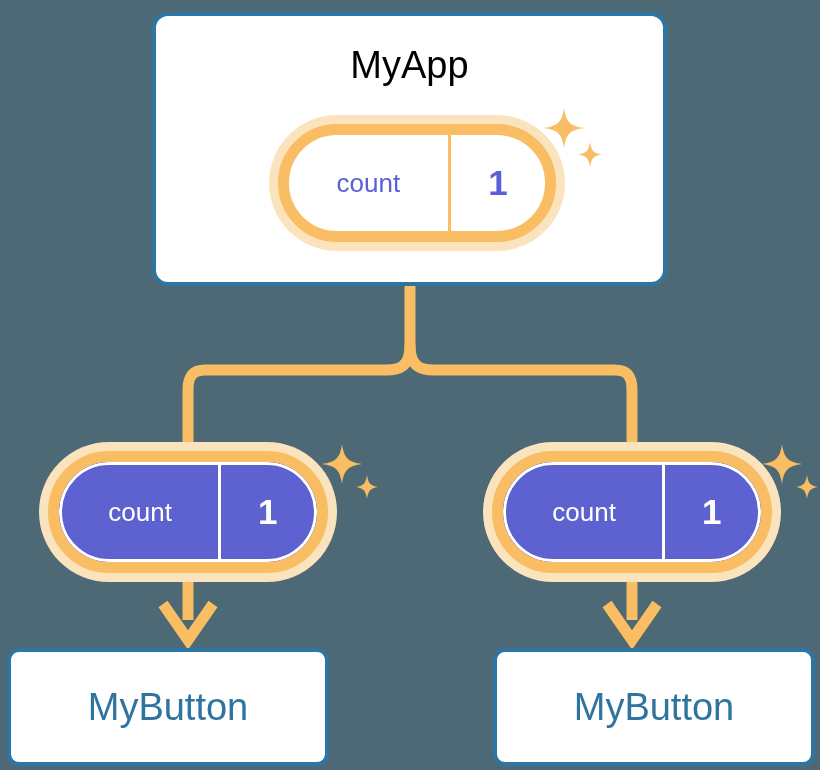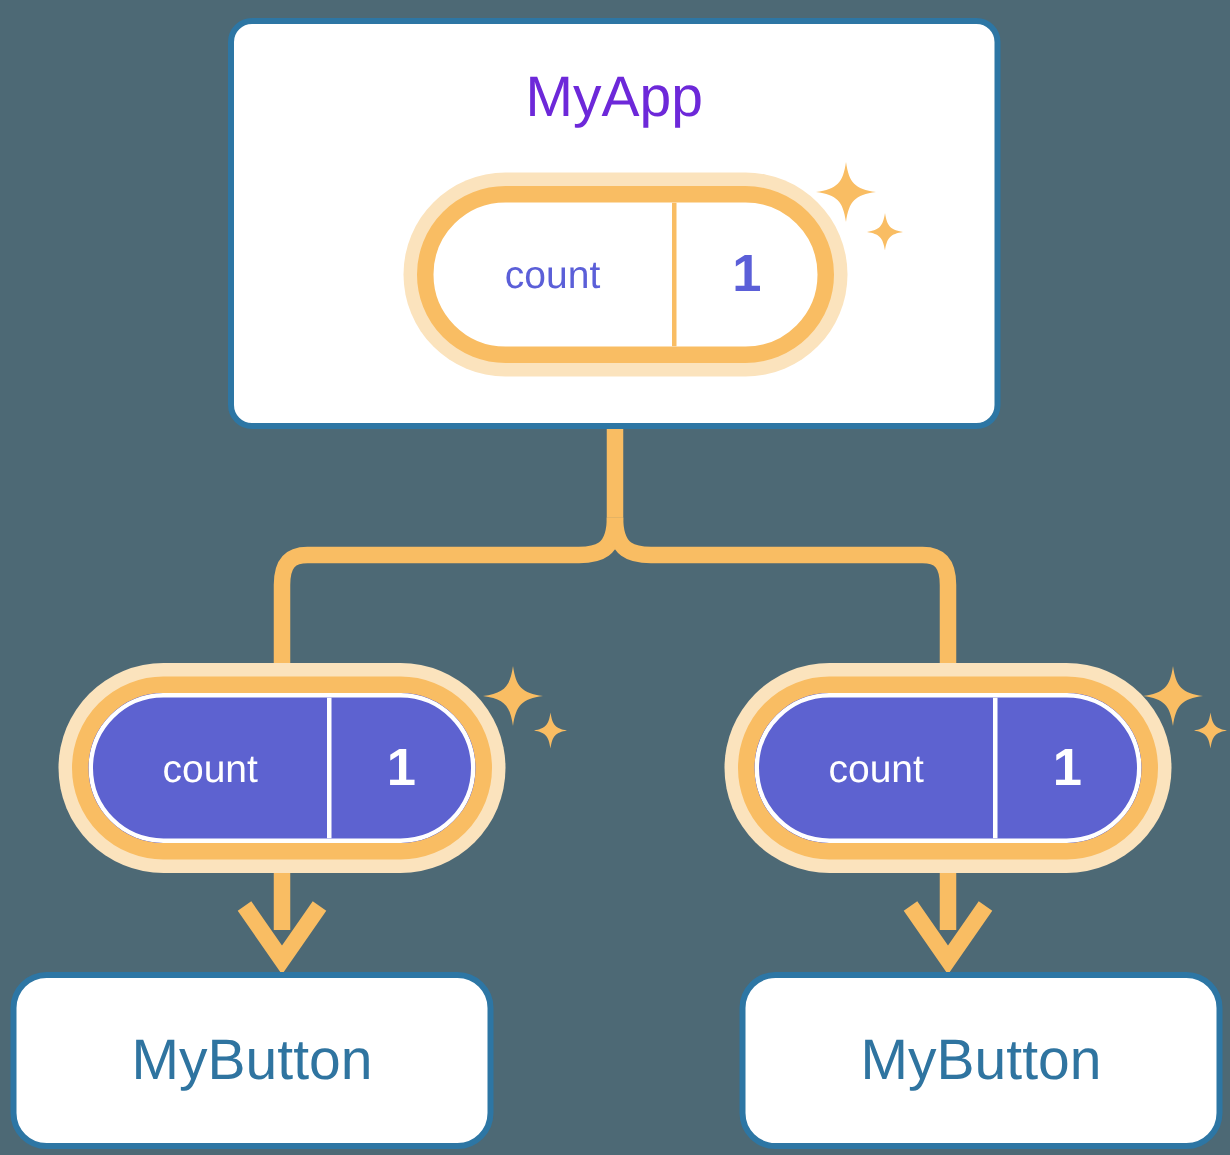--- a/index.html
+++ b/index.html
@@ -48,21 +48,21 @@
     z-index: 3;
   }
   .app-title {
     position: absolute;
     left: 0;
     top: 28px;
     width: 100%;
     text-align: center;
     font-size: 38px;
     font-weight: 400;
-    color: #6d28d9;
+    color: #000000;
     letter-spacing: 0px;
   }
 
   
   .pill-wrap {
     position: absolute;
     z-index: 4;
   }
   .pill {
     position: relative;
@@ -147,21 +147,21 @@
     position: absolute;
     z-index: 5;
     pointer-events: none;
   }
 
   
   .leaf-box {
     position: absolute;
     background: #ffffff;
     border: 4px solid #2d76a4;
-    border-radius: 24px;
+    border-radius: 12px;
     box-sizing: border-box;
     display: flex;
     align-items: center;
     justify-content: center;
     z-index: 3;
   }
   .leaf-label {
     font-size: 38px;
     font-weight: 400;
     color: #2f74a0;

